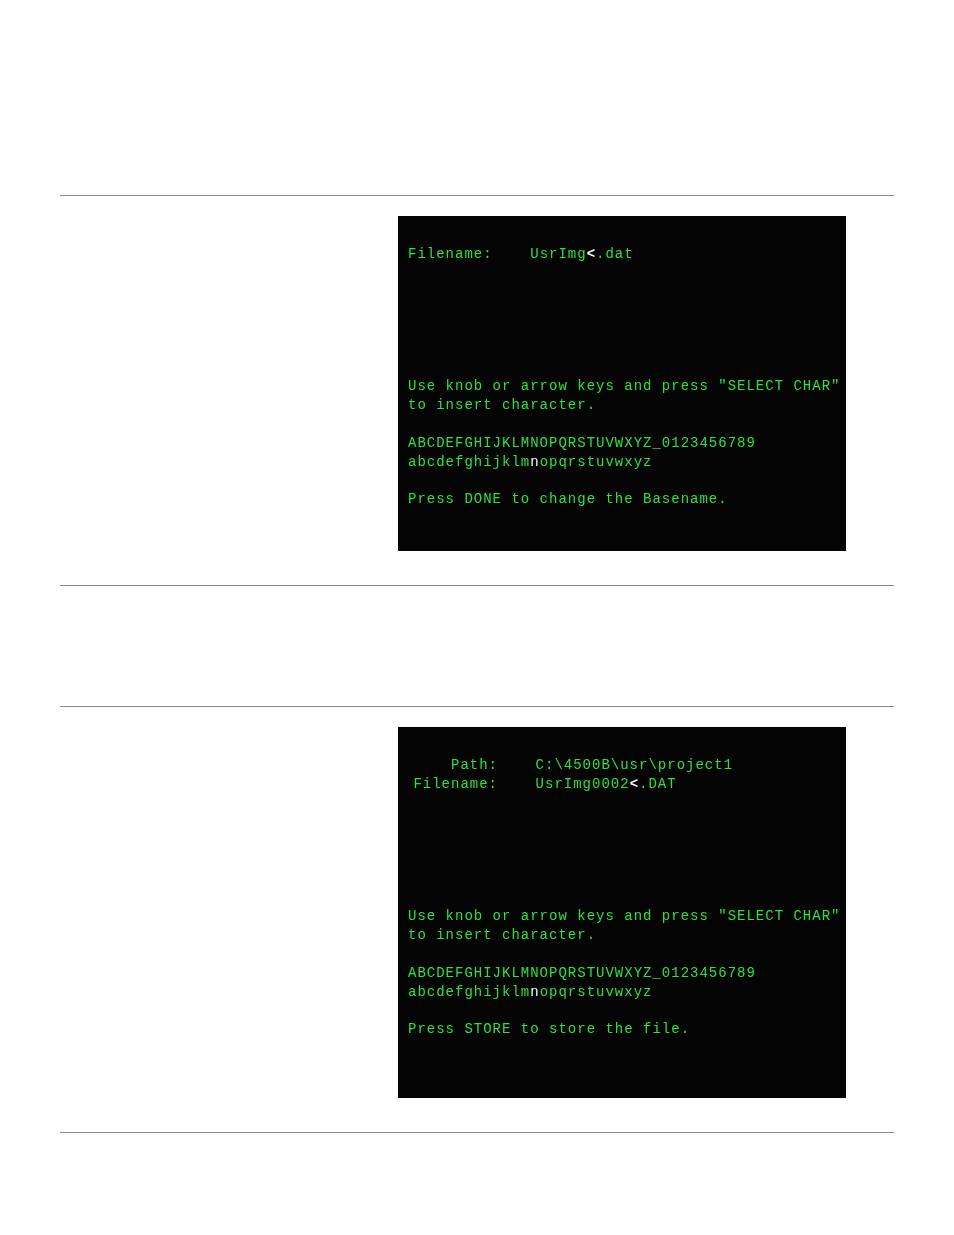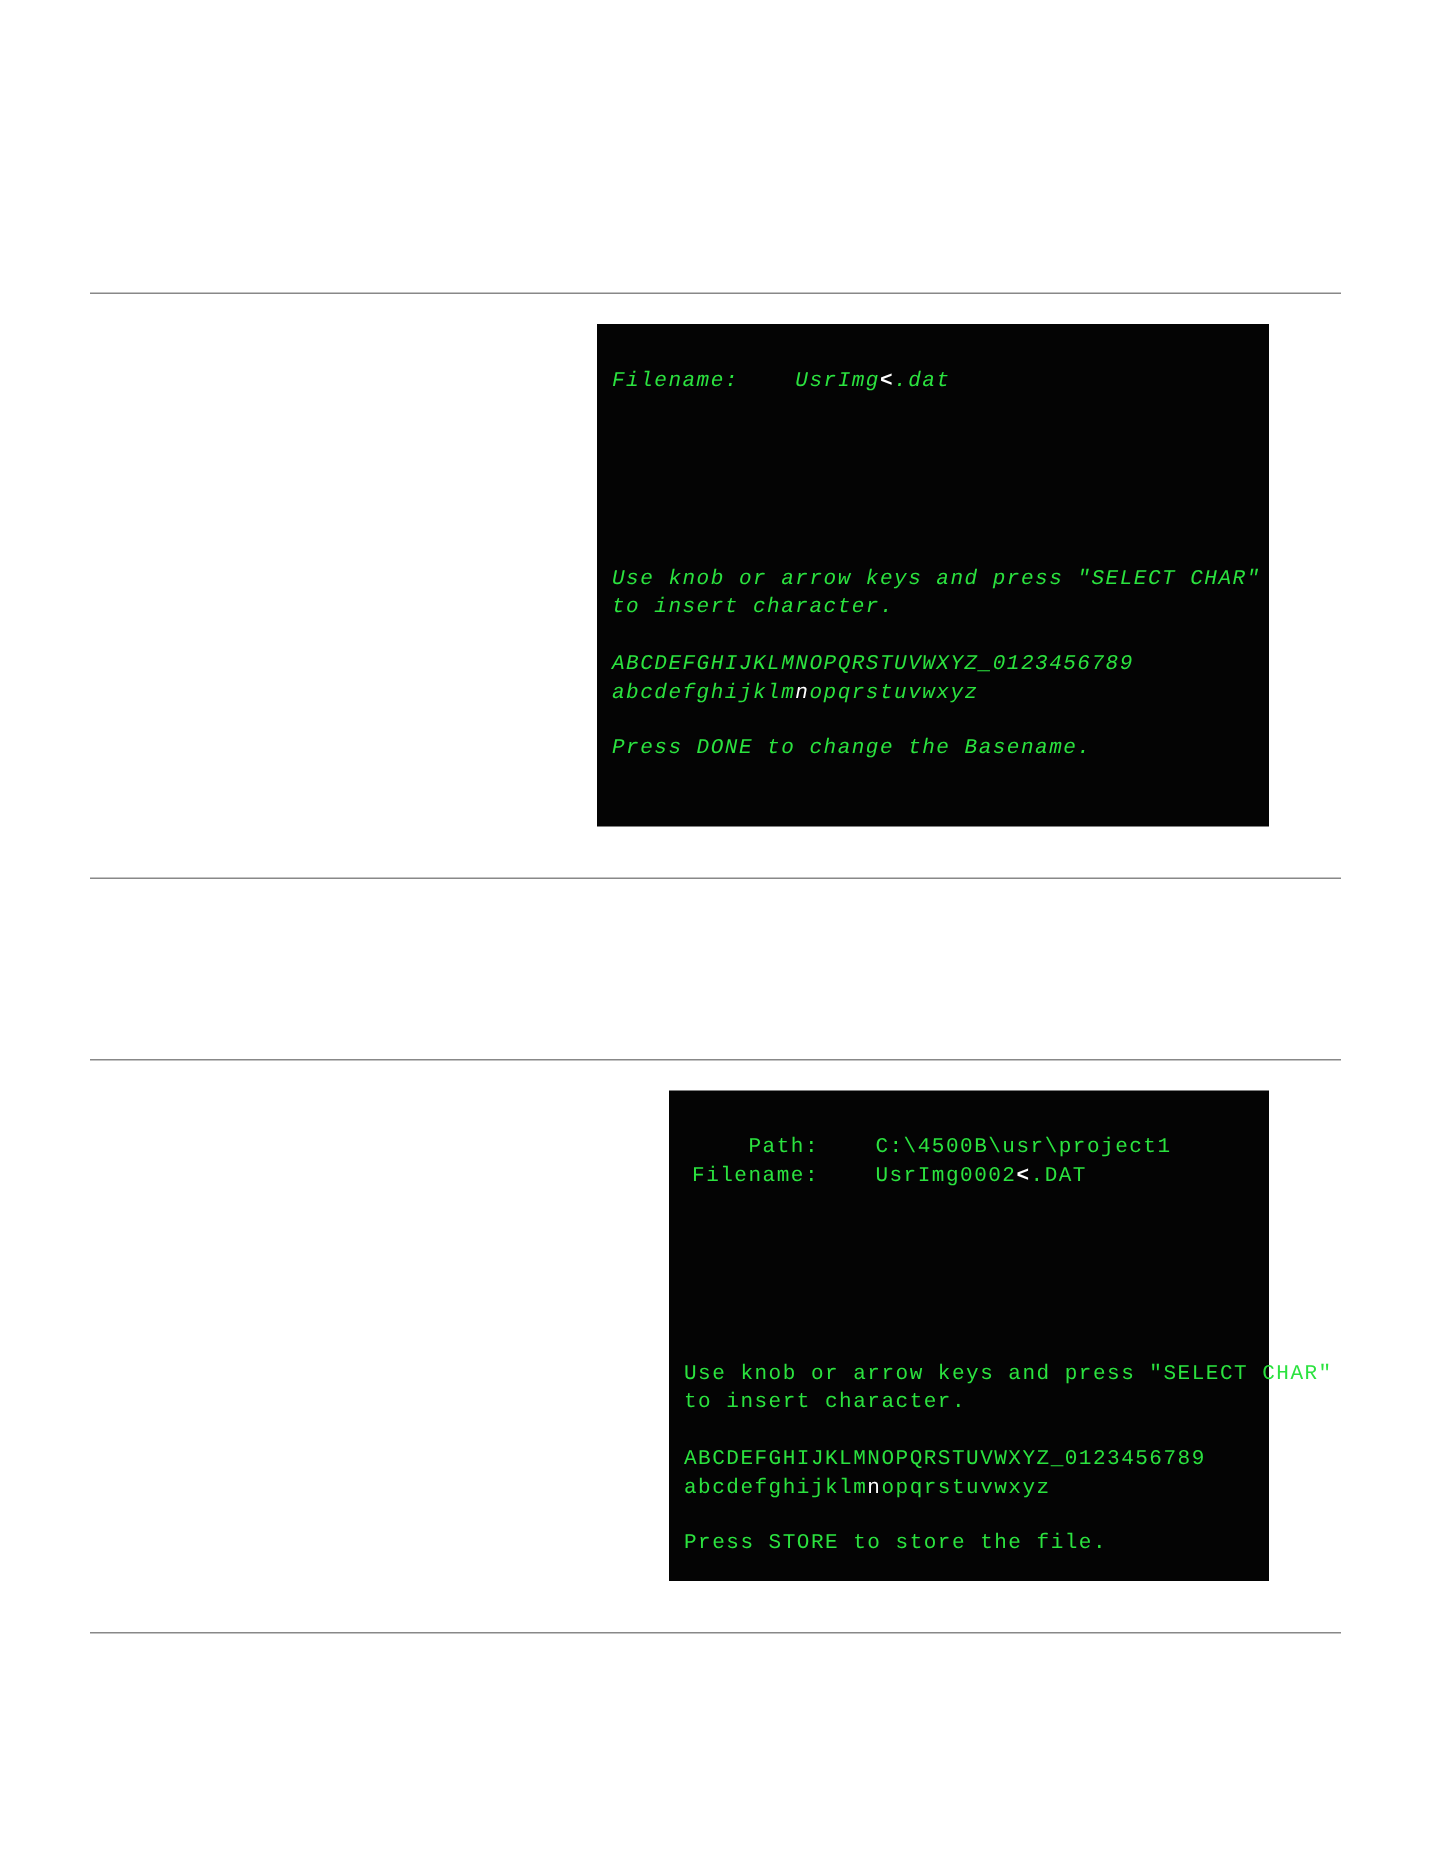--- a/index.html
+++ b/index.html
@@ -59,21 +59,21 @@
 <div class="page">
 
   <div class="topspace"></div>
 
   <div class="section">
     <hr class="rule">
     <div class="afterhr-space"></div>
 
     <div class="row">
 
-      <div class="screencol" style="margin-left:338px;font-style:italic;">
+      <div class="screencol" style="margin-left:338px;">
         <div class="screen" style="height:335px;">
 <span>Filename:</span>    <span>UsrImg</span><span class="cursor">&lt;</span><span>.dat</span>
 
 
 
 
 
 
 <span>Use knob or arrow keys and press "SELECT CHAR"</span>
 <span>to insert character.</span>
@@ -92,21 +92,21 @@
 
   <div style="height:120px"></div>
 
   <div class="section">
     <hr class="rule">
     <div class="afterhr-space"></div>
 
     <div class="row">
 
       <div class="screencol" style="margin-left:338px;">
-        <div class="screen" style="height:327px;margin-left:48px;">
+        <div class="screen" style="height:371px;">
 <span class="label">Path:</span>    <span>C:\4500B\usr\project1</span>
 <span class="label">Filename:</span>    <span>UsrImg0002</span><span class="cursor">&lt;</span><span>.DAT</span>
 
 
 
 
 
 
 <span>Use knob or arrow keys and press "SELECT CHAR"</span>
 <span>to insert character.</span>

